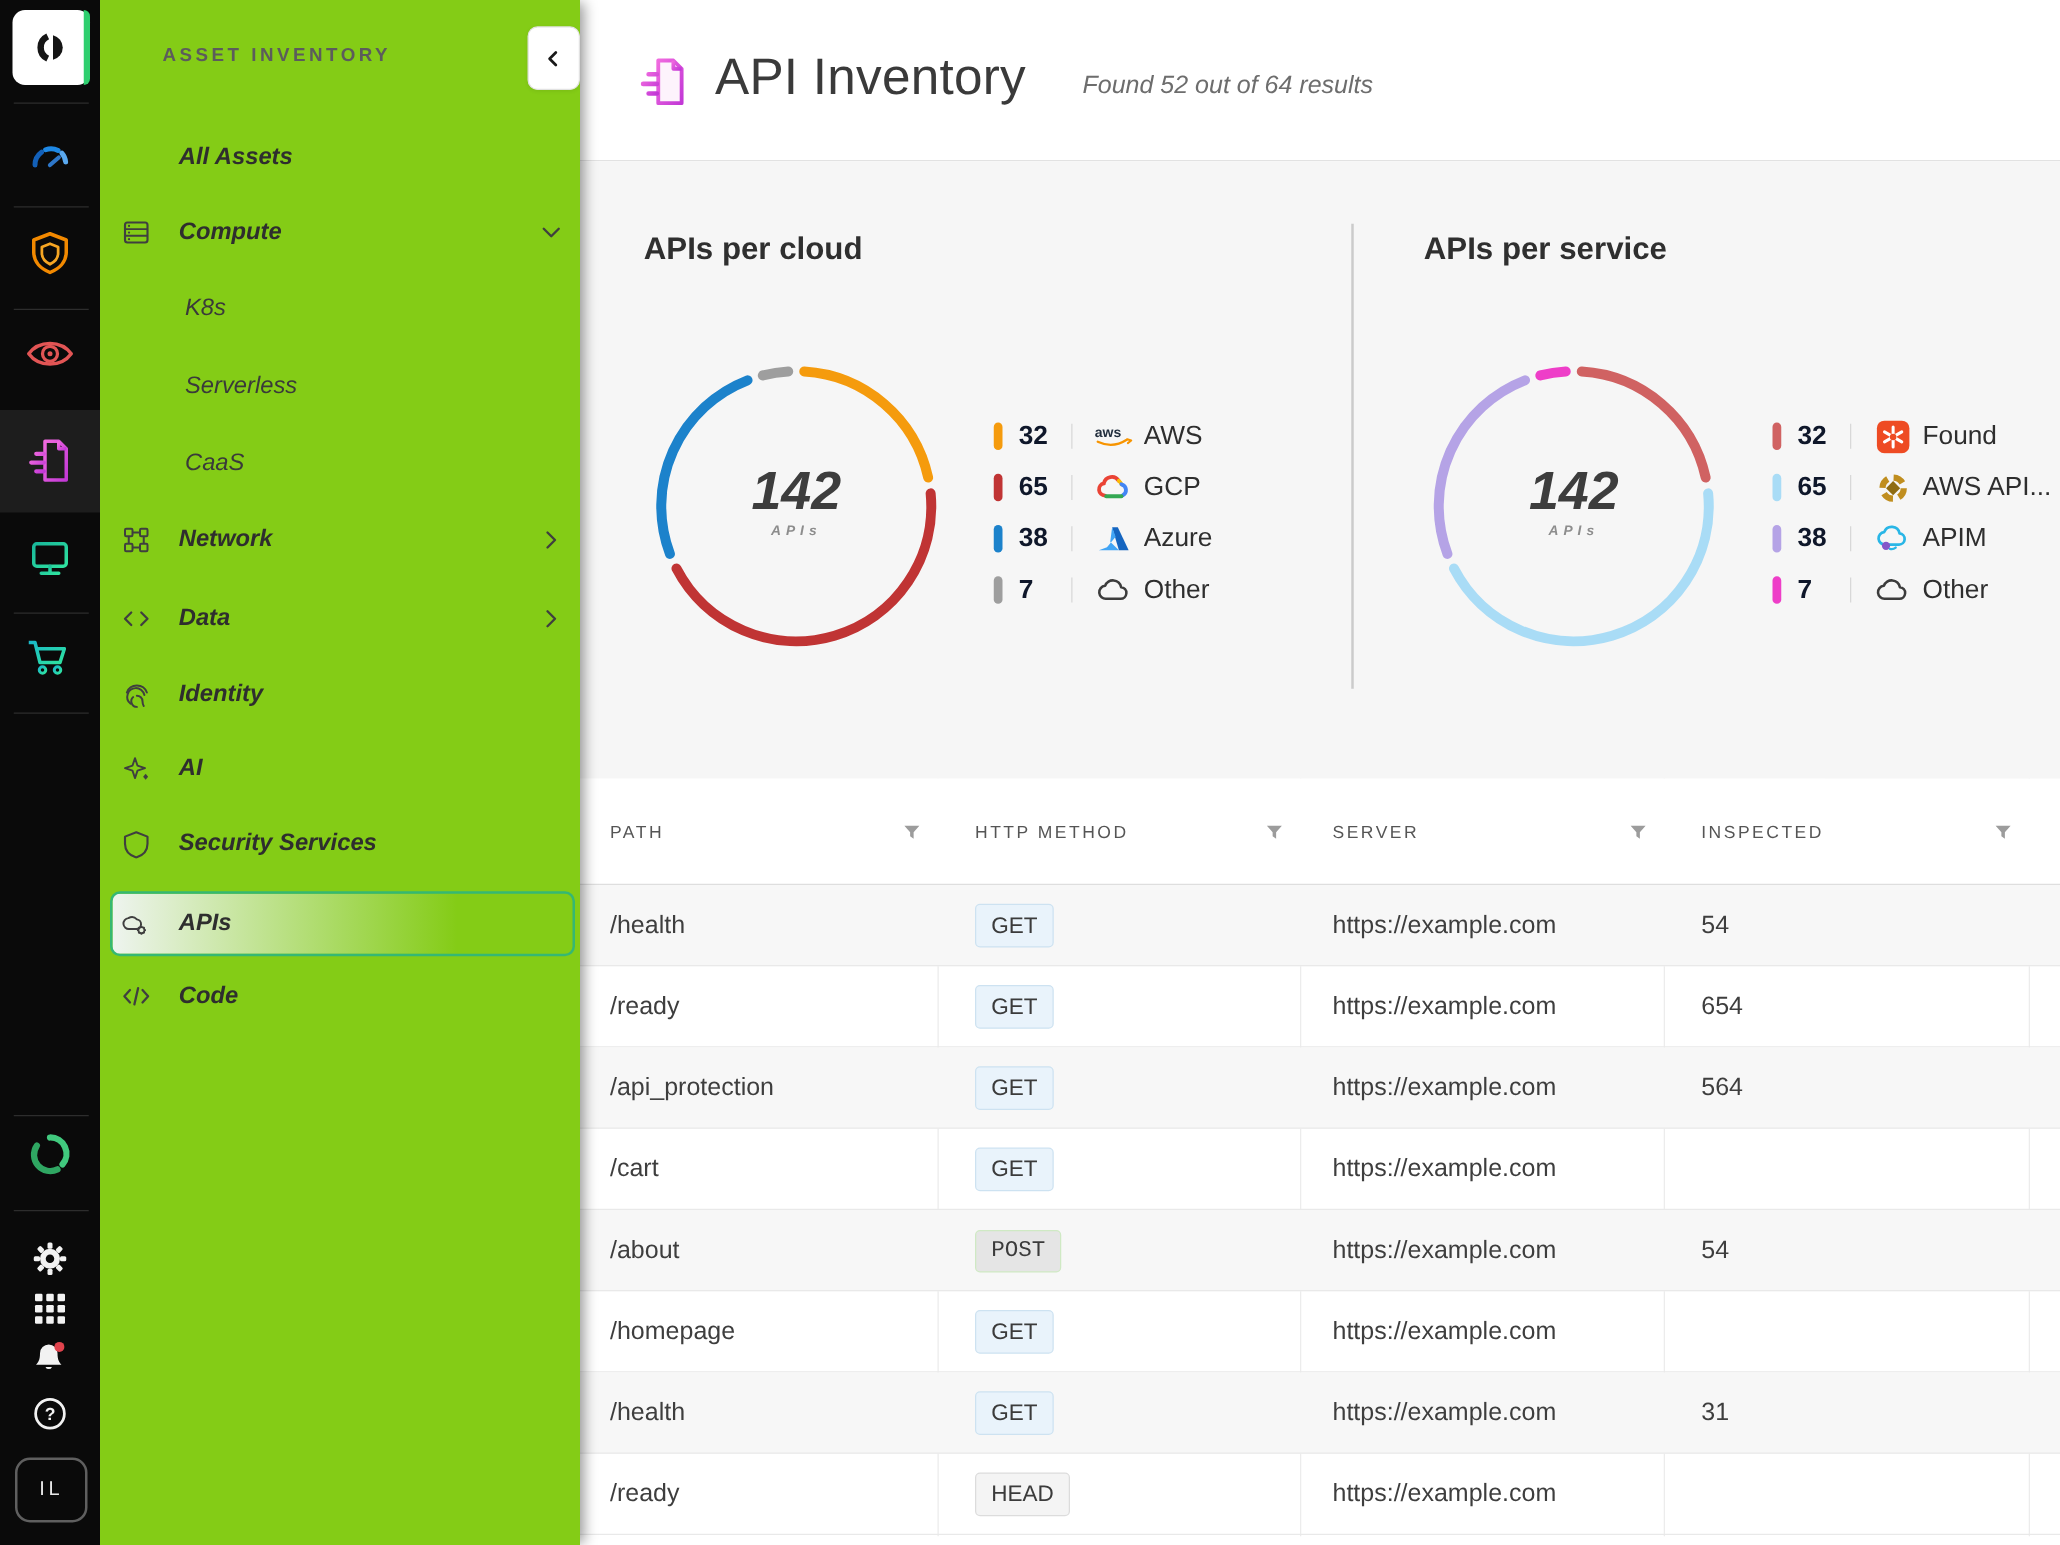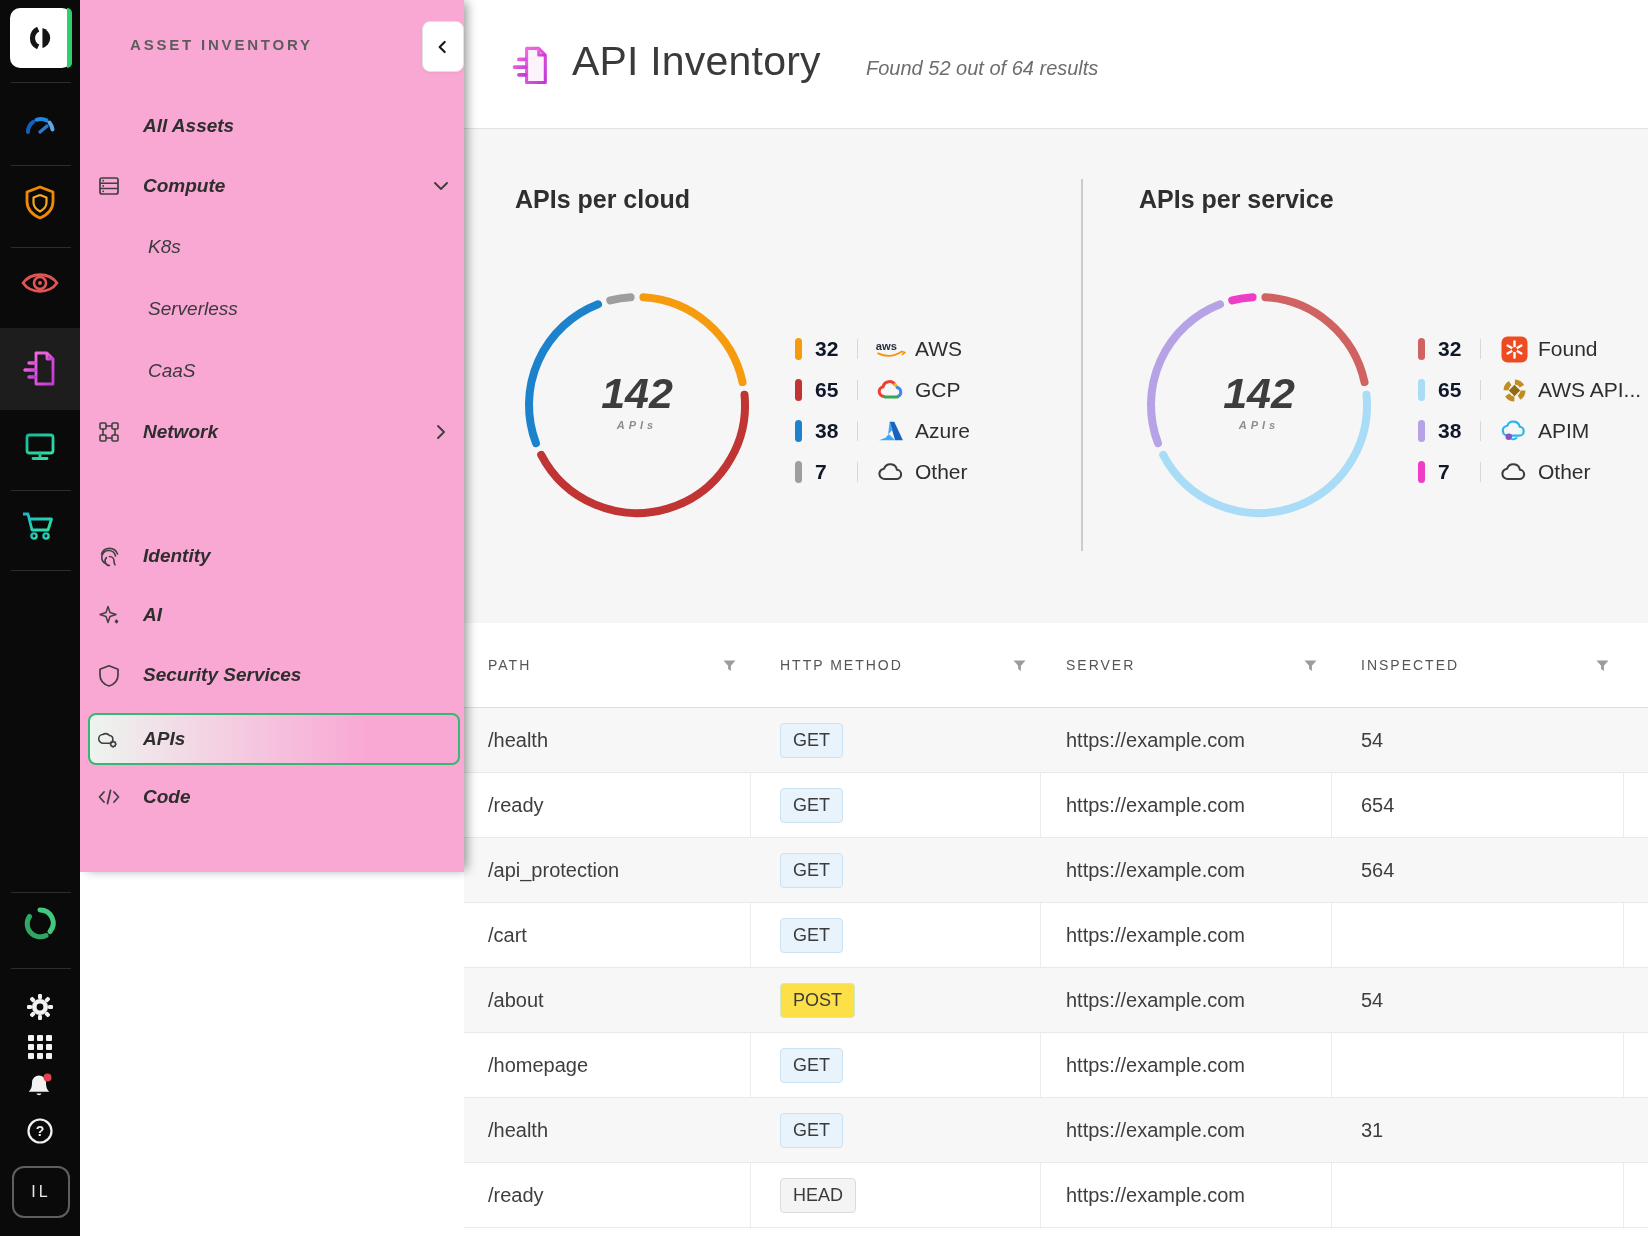--- a/index.html
+++ b/index.html
@@ -10,21 +10,21 @@
   
   .rail { position:absolute; left:0; top:0; width:80px; height:1236px; background:#0a0a0a; z-index:30; }
   .logo-tile { position:absolute; left:10px; top:8px; width:62px; height:60px; background:#fff; border-radius:10px; display:flex; align-items:center; justify-content:center; }
   .logo-tile .green-edge { position:absolute; right:0; top:0; width:5px; height:100%; background:#2fcf6f; border-radius:0 10px 10px 0; }
   .rdiv { position:absolute; left:11px; width:60px; height:1px; background:#2d2d2d; }
   .rail-btn { position:absolute; left:0; width:80px; height:50px; background:transparent; border:none; display:flex; align-items:center; justify-content:center; cursor:pointer; }
   .rail-sel-tile { position:absolute; left:0; top:328px; width:80px; height:82px; background:#1d1d1d; display:flex; align-items:center; justify-content:center; }
   .rail-avatar { position:absolute; left:12px; top:1166px; width:58px; height:52px; border:2px solid #5f5f5f; border-radius:12px; color:#e8e8e8; font-size:16px; letter-spacing:3px; display:flex; align-items:center; justify-content:center; background:transparent; cursor:pointer; }
 
   
-  .sidebar { position:absolute; left:80px; top:0; width:384px; height:872px; background:#f9a8d4; box-shadow:5px 0 10px -2px rgba(0,0,0,0.40); z-index:20; }
+  .sidebar { position:absolute; left:80px; top:0; width:384px; height:1236px; background:#84cc16; box-shadow:5px 0 10px -2px rgba(0,0,0,0.40); z-index:20; }
   .sb-title { position:absolute; left:50px; top:36px; font-size:15px; font-weight:700; letter-spacing:2.8px; color:#5c5c5c; }
   .collapse-btn { position:absolute; left:342px; top:21px; width:42px; height:51px; background:#fff; border:1px solid #e2e2e2; border-radius:8px; display:flex; align-items:center; justify-content:center; cursor:pointer; box-shadow:0 1px 3px rgba(0,0,0,0.06); }
   .nav-item { position:absolute; left:0; width:384px; height:40px; display:flex; align-items:center; cursor:pointer; }
   .nav-icon { position:absolute; left:17px; top:50%; transform:translateY(-50%); width:24px; height:24px; display:flex; align-items:center; justify-content:center; }
   .nav-label { position:absolute; left:63px; font-size:19px; font-style:italic; font-weight:700; color:#2e2e2e; white-space:nowrap; }
   .nav-label.sub { left:68px; font-weight:400; color:#3a3a3a; }
   .nav-chevron { position:absolute; left:350px; top:50%; transform:translateY(-50%); width:22px; height:22px; }
   .sel-box { position:absolute; left:8px; top:713px; width:372px; height:52px; border:2px solid #35b873; border-radius:8px; background:linear-gradient(90deg,#eef4ef 0%, rgba(255,255,255,0) 75%); }
 
   
@@ -60,21 +60,21 @@
   .thead { position:absolute; left:0; top:0; width:1184px; height:85px; background:#fff; border-bottom:1px solid #dedede; }
   .th { position:absolute; top:34px; font-size:14px; font-weight:500; letter-spacing:2px; color:#555; }
   .funnel { position:absolute; top:37px; width:13px; height:12px; cursor:pointer; }
   .colsep { position:absolute; top:0; width:1px; height:606px; background:#ececec; }
   .trow { position:absolute; left:0; width:1184px; height:65px; border-bottom:1px solid #e9e9e9; cursor:pointer; }
   .trow.alt { background:#f7f7f7; }
   .cell { position:absolute; top:0; height:65px; display:flex; align-items:center; font-size:20px; color:#3e3e3e; }
   .cell.c-path { left:24px; } .cell.c-method { left:316px; } .cell.c-server { left:602px; } .cell.c-inspected { left:897px; }
   .badge { display:inline-block; padding:6px 12px 6px; font-size:18px; color:#3b3b3b; border-radius:4px; border:1px solid #ddd; background:#f4f4f4; }
   .badge.m-get { background:#e9f3fb; border-color:#cde2f1; }
-  .badge.m-post { background:#fde047; border-color:#cfe9c4; }
+  .badge.m-post { background:#e5e5e5; border-color:#cfe9c4;font-family:Liberation Mono, monospace; }
   .badge.m-head { background:#f4f4f4; border-color:#dcdcdc; }
 </style>
 </head>
 <body>
 
 <div id="app">
 
   <aside class="rail">
     <div class="logo-tile">
       <span class="green-edge"></span>
@@ -262,20 +262,33 @@
         </svg>
       </span>
       <span class="nav-label">Network</span>
       <span class="nav-chevron">
         <svg width="22" height="22" viewBox="0 0 22 22">
             <polyline points="8,5 14,11 8,17" stroke="#3f3f3f" stroke-width="1.9" fill="none" stroke-linecap="round" stroke-linejoin="round"></polyline>
           </svg>
       </span>
     </div>
 
+    <div class="nav-item" style="top:475px">
+      <span class="nav-icon">
+        <svg width="24" height="22" viewBox="0 0 24 22">
+          <path d="M8 6 L3 11 L8 16 M16 6 L21 11 L16 16" stroke="#3f3f3f" stroke-width="1.8" fill="none" stroke-linecap="round" stroke-linejoin="round"></path>
+        </svg>
+      </span>
+      <span class="nav-label">Data</span>
+      <span class="nav-chevron">
+        <svg width="22" height="22" viewBox="0 0 22 22">
+            <polyline points="8,5 14,11 8,17" stroke="#3f3f3f" stroke-width="1.9" fill="none" stroke-linecap="round" stroke-linejoin="round"></polyline>
+          </svg>
+      </span>
+    </div>
 
     <div class="nav-item" style="top:536px">
       <span class="nav-icon">
         <svg width="23" height="23" viewBox="0 0 23 23">
           <g stroke="#3f3f3f" stroke-width="1.6" fill="none" stroke-linecap="round">
             <path d="M3.5 9 a8.5 8.5 0 0 1 16 0"></path>
             <path d="M6.5 18 a7 7 0 0 1 4-12.5 a7 7 0 0 1 7 5.5"></path>
             <path d="M11.5 20.5 a4.5 4.5 0 0 1-3-7.8"></path>
             <path d="M11.5 11.5 a4.5 4.5 0 0 1 4.5 4.5 c0 1.6 0.4 2.8 1 3.8"></path>
           </g>

